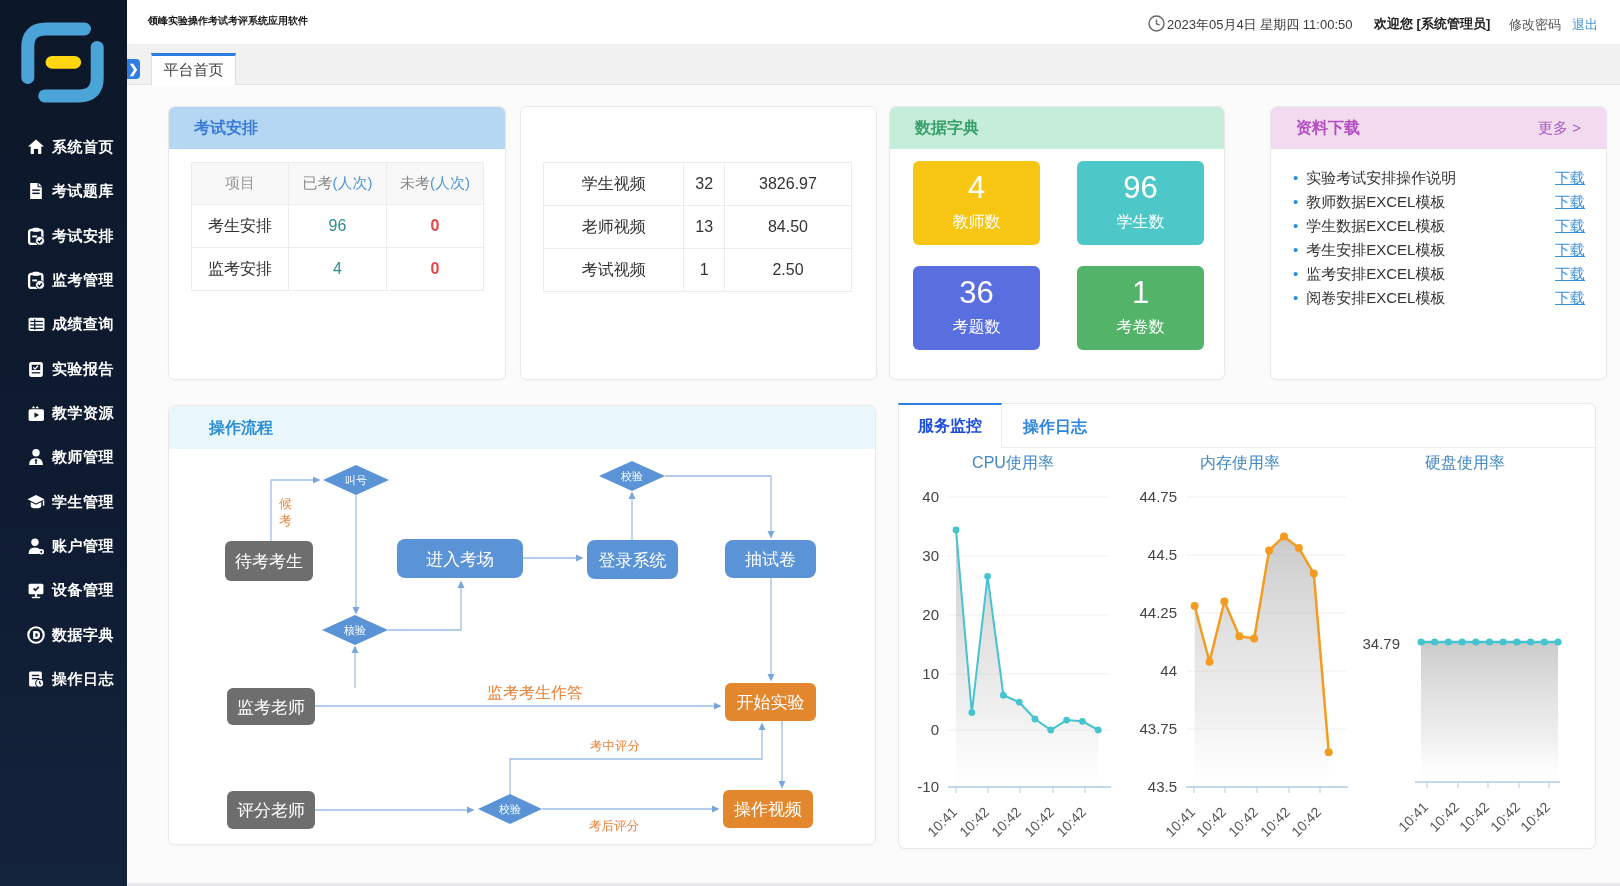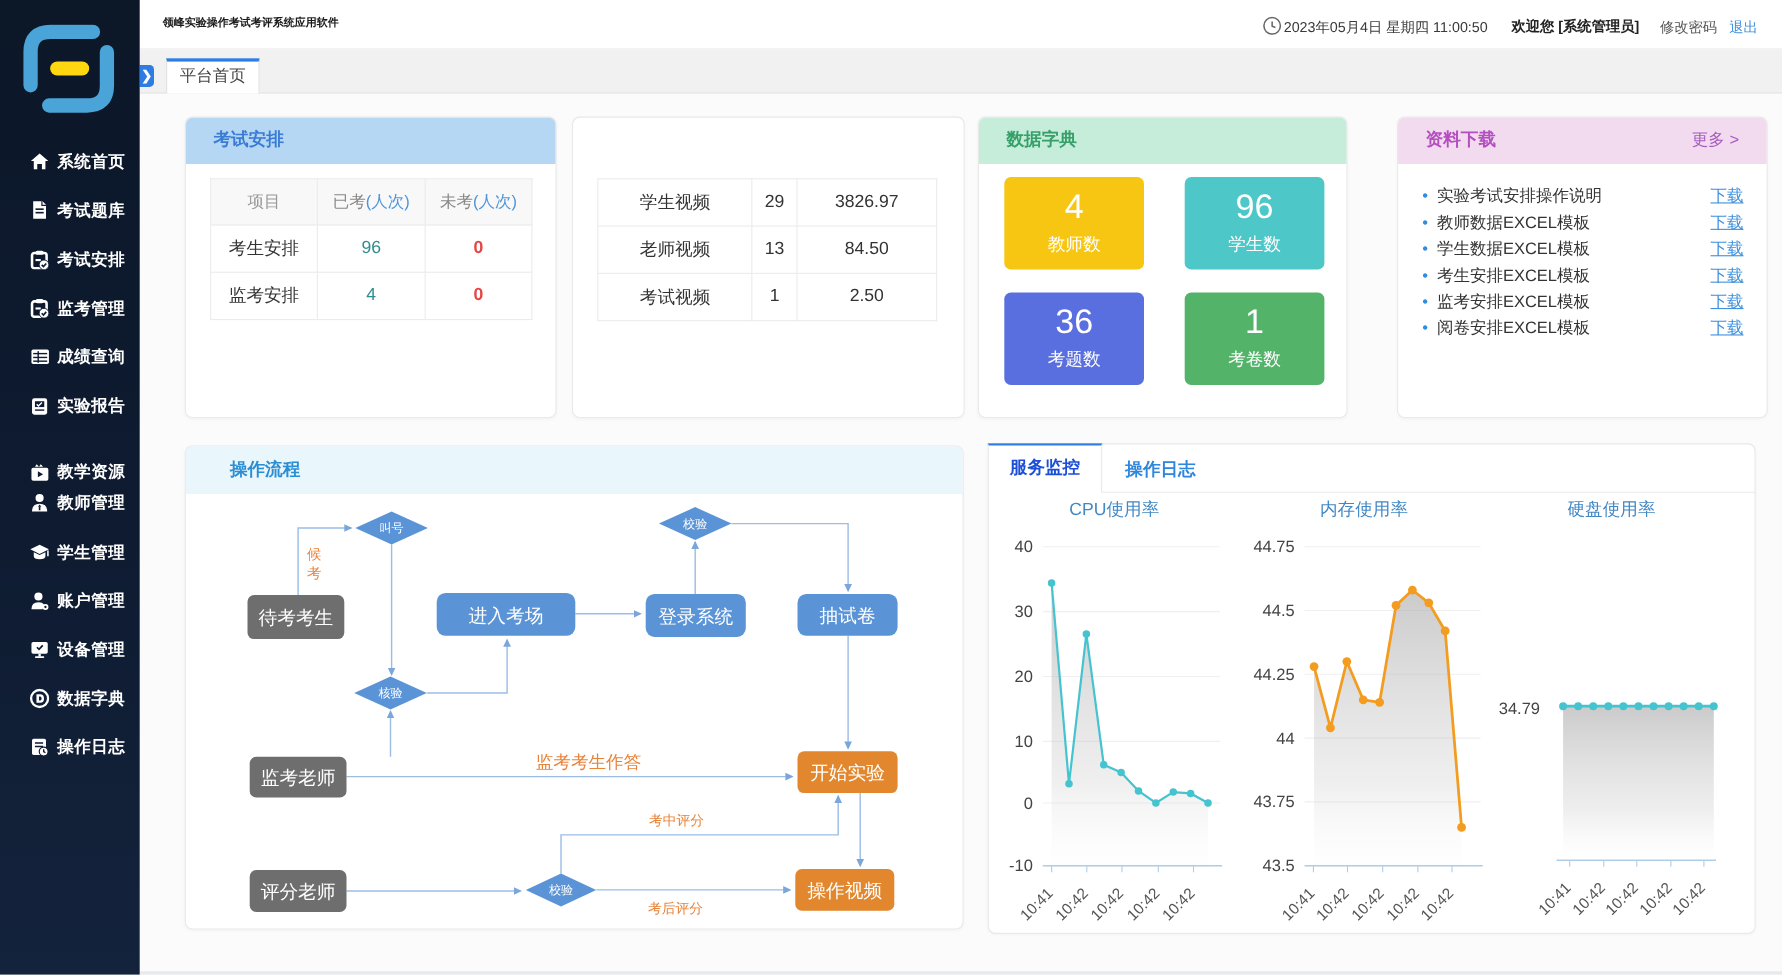--- a/index.html
+++ b/index.html
@@ -89,21 +89,21 @@
       </div>
 <div class="menu-item" style="top:358px">
         <svg width="18" height="18" viewBox="0 0 17 17">
           <rect x="2" y="2" width="13" height="14" rx="2" fill="#fff"></rect>
           <rect x="4.5" y="4.5" width="8" height="5" fill="#0e1b31"></rect>
           <path d="M6 7 l1.5 1.5 l3 -3" stroke="#fff" stroke-width="1.2" fill="none"></path>
           <rect x="4.5" y="11.5" width="8" height="1.2" fill="#0e1b31"></rect>
         </svg>
         <span>实验报告</span>
       </div>
-<div class="menu-item" style="top:418px">
+<div class="menu-item" style="top:402px">
         <svg width="18" height="18" viewBox="0 0 17 17">
           <path d="M1.5 4 l3 0 1.5 -2 2 2 1.5 -2 2 2 3 0 z" fill="#fff"></path>
           <rect x="1.5" y="5" width="14.5" height="11" rx="1.5" fill="#fff"></rect>
           <path d="M7 8 l4.5 2.5 l-4.5 2.5 z" fill="#0e1b31"></path>
         </svg>
         <span>教学资源</span>
       </div>
 <div class="menu-item" style="top:446px">
         <svg width="18" height="18" viewBox="0 0 17 17">
           <circle cx="8.5" cy="4.5" r="3.5" fill="#fff"></circle>
@@ -198,21 +198,21 @@
           </tr>
   </tbody>
       </table>
 </div>
 
 <div class="panel" style="left:520px;top:106px;width:357px;height:274px">
   <table class="dtab" style="left:22px;top:55px;width:309px">
     <tbody>
     <tr style="height:43px">
             <td>学生视频</td>
-            <td>29</td>
+            <td>32</td>
             <td>3826.97</td>
           </tr>
     <tr style="height:43px">
             <td>老师视频</td>
             <td>13</td>
             <td>84.50</td>
           </tr>
     <tr style="height:43px">
             <td>考试视频</td>
             <td>1</td>

